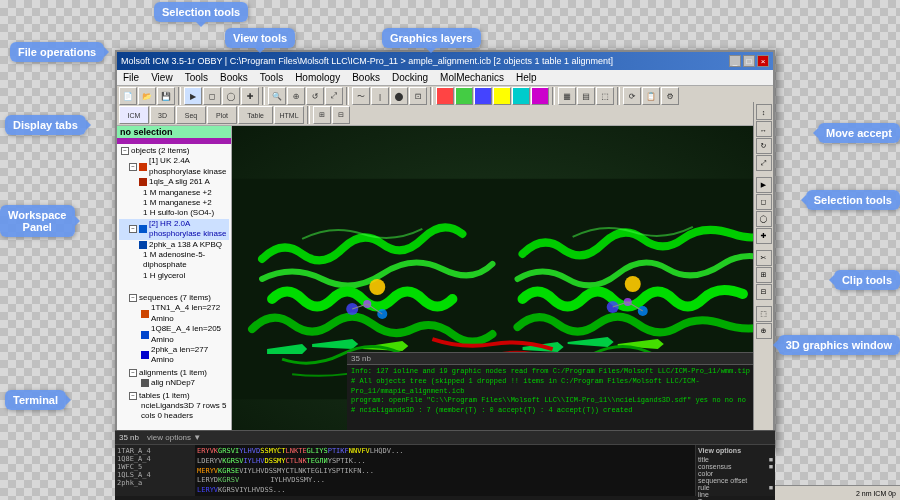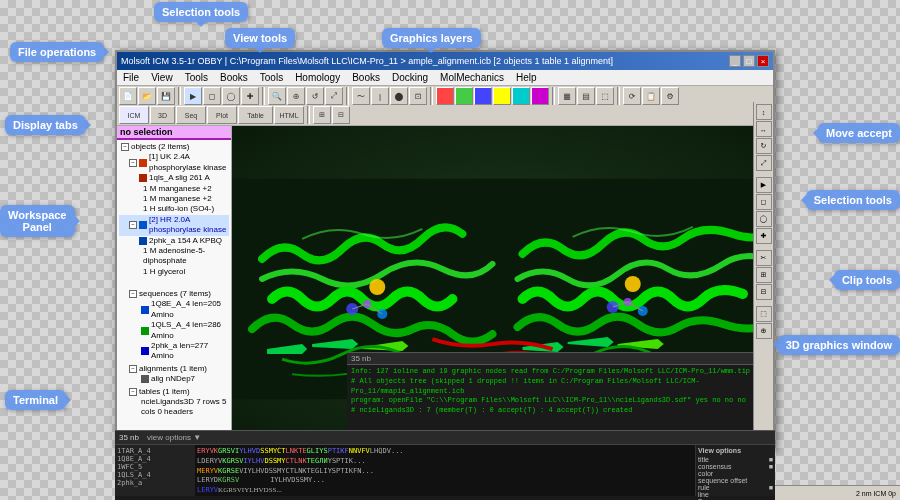--- a/index.html
+++ b/index.html
@@ -131,25 +131,25 @@
     
     .workspace-panel {
       width: 115px;
       background: #f8f8f8;
       border-right: 1px solid #aaa;
       font-size: 9px;
       overflow: hidden;
     }
 
     .panel-header {
-      background: #f0abfc;
+      background: #86efac;
       padding: 1px 3px;
       font-size: 9px;
       font-weight: bold;
-      border-bottom: 2px solid #a21caf;
+      border-bottom: 6px solid #a21caf;
     }
 
     .panel-content {
       padding: 2px;
       font-size: 8px;
       line-height: 1.3;
     }
 
     .tree-item {
       display: flex;
@@ -462,40 +462,40 @@
           <span>1 H sulfo-ion (SO4-)</span>
         </div>
 
         <div class="tree-item" style="padding-left:10px; background:#cce0ff;">
           <div class="tree-icon">−</div>
           <div class="tree-color" style="background:#0055cc;"></div>
           <span style="color:#0000aa;">[2] HR 2.0A phosphorylase kinase</span>
         </div>
         <div class="tree-item" style="padding-left:20px;">
           <div class="tree-color" style="background:#0044aa;"></div>
-          <span>2phk_a  154 A KPBQ</span>
+          <span>2phk_a  138 A KPBQ</span>
         </div>
         <div class="tree-item" style="padding-left:24px;">
           <span>1 M adenosine-5-diphosphate</span>
         </div>
         <div class="tree-item" style="padding-left:24px;">
           <span>1 H glycerol</span>
         </div>
 
         <div class="tree-item" style="padding-left:10px; margin-top:12px;">
           <div class="tree-icon">−</div>
           <span>sequences (7 items)</span>
         </div>
         <div class="tree-item" style="padding-left:22px;">
+          <div class="tree-color" style="background:#cc4400;"></div>
+          <span>1TN1_A_4  len=272 Amino</span>
+        </div>
+        <div class="tree-item" style="padding-left:22px;">
           <div class="tree-color" style="background:#0044cc;"></div>
           <span>1Q8E_A_4  len=205 Amino</span>
-        </div>
-        <div class="tree-item" style="padding-left:22px;">
-          <div class="tree-color" style="background:#009900;"></div>
-          <span>1QLS_A_4  len=286 Amino</span>
         </div>
         <div class="tree-item" style="padding-left:22px;">
           <div class="tree-color" style="background:#0000cc;"></div>
           <span>2phk_a    len=277 Amino</span>
         </div>
 
         <div class="tree-item" style="padding-left:10px; margin-top:2px;">
           <div class="tree-icon">−</div>
           <span>alignments (1 item)</span>
         </div>
@@ -616,21 +616,21 @@
       <div>1Q8E_A_4</div>
       <div>1WFC_5</div>
       <div>1QLS_A_4</div>
       <div>2phk_a</div>
     </div>
     <div style="flex:1; overflow:hidden; font-family:monospace; font-size:7px; color:#dddddd; padding:2px; background:#111; line-height:1.4;">
       <div><span style="color:#ff6666;">ERYVK</span><span style="color:#66ff66;">GRSVI</span><span style="color:#6666ff;">YLHVD</span><span style="color:#ffff00;">SSMYCT</span><span style="color:#ff6666;">LNKTE</span><span style="color:#66ff66;">GLIYS</span><span style="color:#6666ff;">PTIKF</span><span style="color:#ffff00;">NNVFV</span><span style="color:#aaaaaa;">LHQDV...</span></div>
       <div><span style="color:#aaaaaa;">LDERYV</span><span style="color:#66ff66;">KGRSV</span><span style="color:#6666ff;">IYLHV</span><span style="color:#ffff00;">DSSMY</span><span style="color:#ff6666;">CTLNK</span><span style="color:#66ff66;">TEGЛИ</span><span style="color:#aaaaaa;">YSPTIK...</span></div>
       <div><span style="color:#ff9900;">MERYV</span><span style="color:#66ff66;">KGRSE</span><span style="color:#aaaaaa;">VIYLHVDSSMYCTLNKTEGLIYSPTIKFN...</span></div>
       <div><span style="color:#aaaaaa;">LERYD</span><span style="color:#66cc66;">KGRSV</span><span style="color:#aaaaaa;margin-left:31px;">IYLHVDSSMY...</span></div>
-      <div><span style="color:#4444ff;">LERYV</span><span style="color:#aaaaaa;font-family:Liberation Serif, serif;">KGRSVIYLHVDSS...</span></div>
+      <div><span style="color:#4444ff;">LERYV</span><span style="color:#aaaaaa;">KGRSVIYLHVDSS...</span></div>
     </div>
     <div style="width:80px; background:#1e1e1e; color:#bbb; font-size:7px; padding:2px; border-left:1px solid #333;">
       <div style="font-weight:bold; margin-bottom:2px;">View options</div>
       <div style="display:flex; justify-content:space-between;">
         <span>title</span>
           <span>■</span>
       </div>
       <div style="display:flex; justify-content:space-between;">
         <span>consensus</span>
           <span>■</span>

